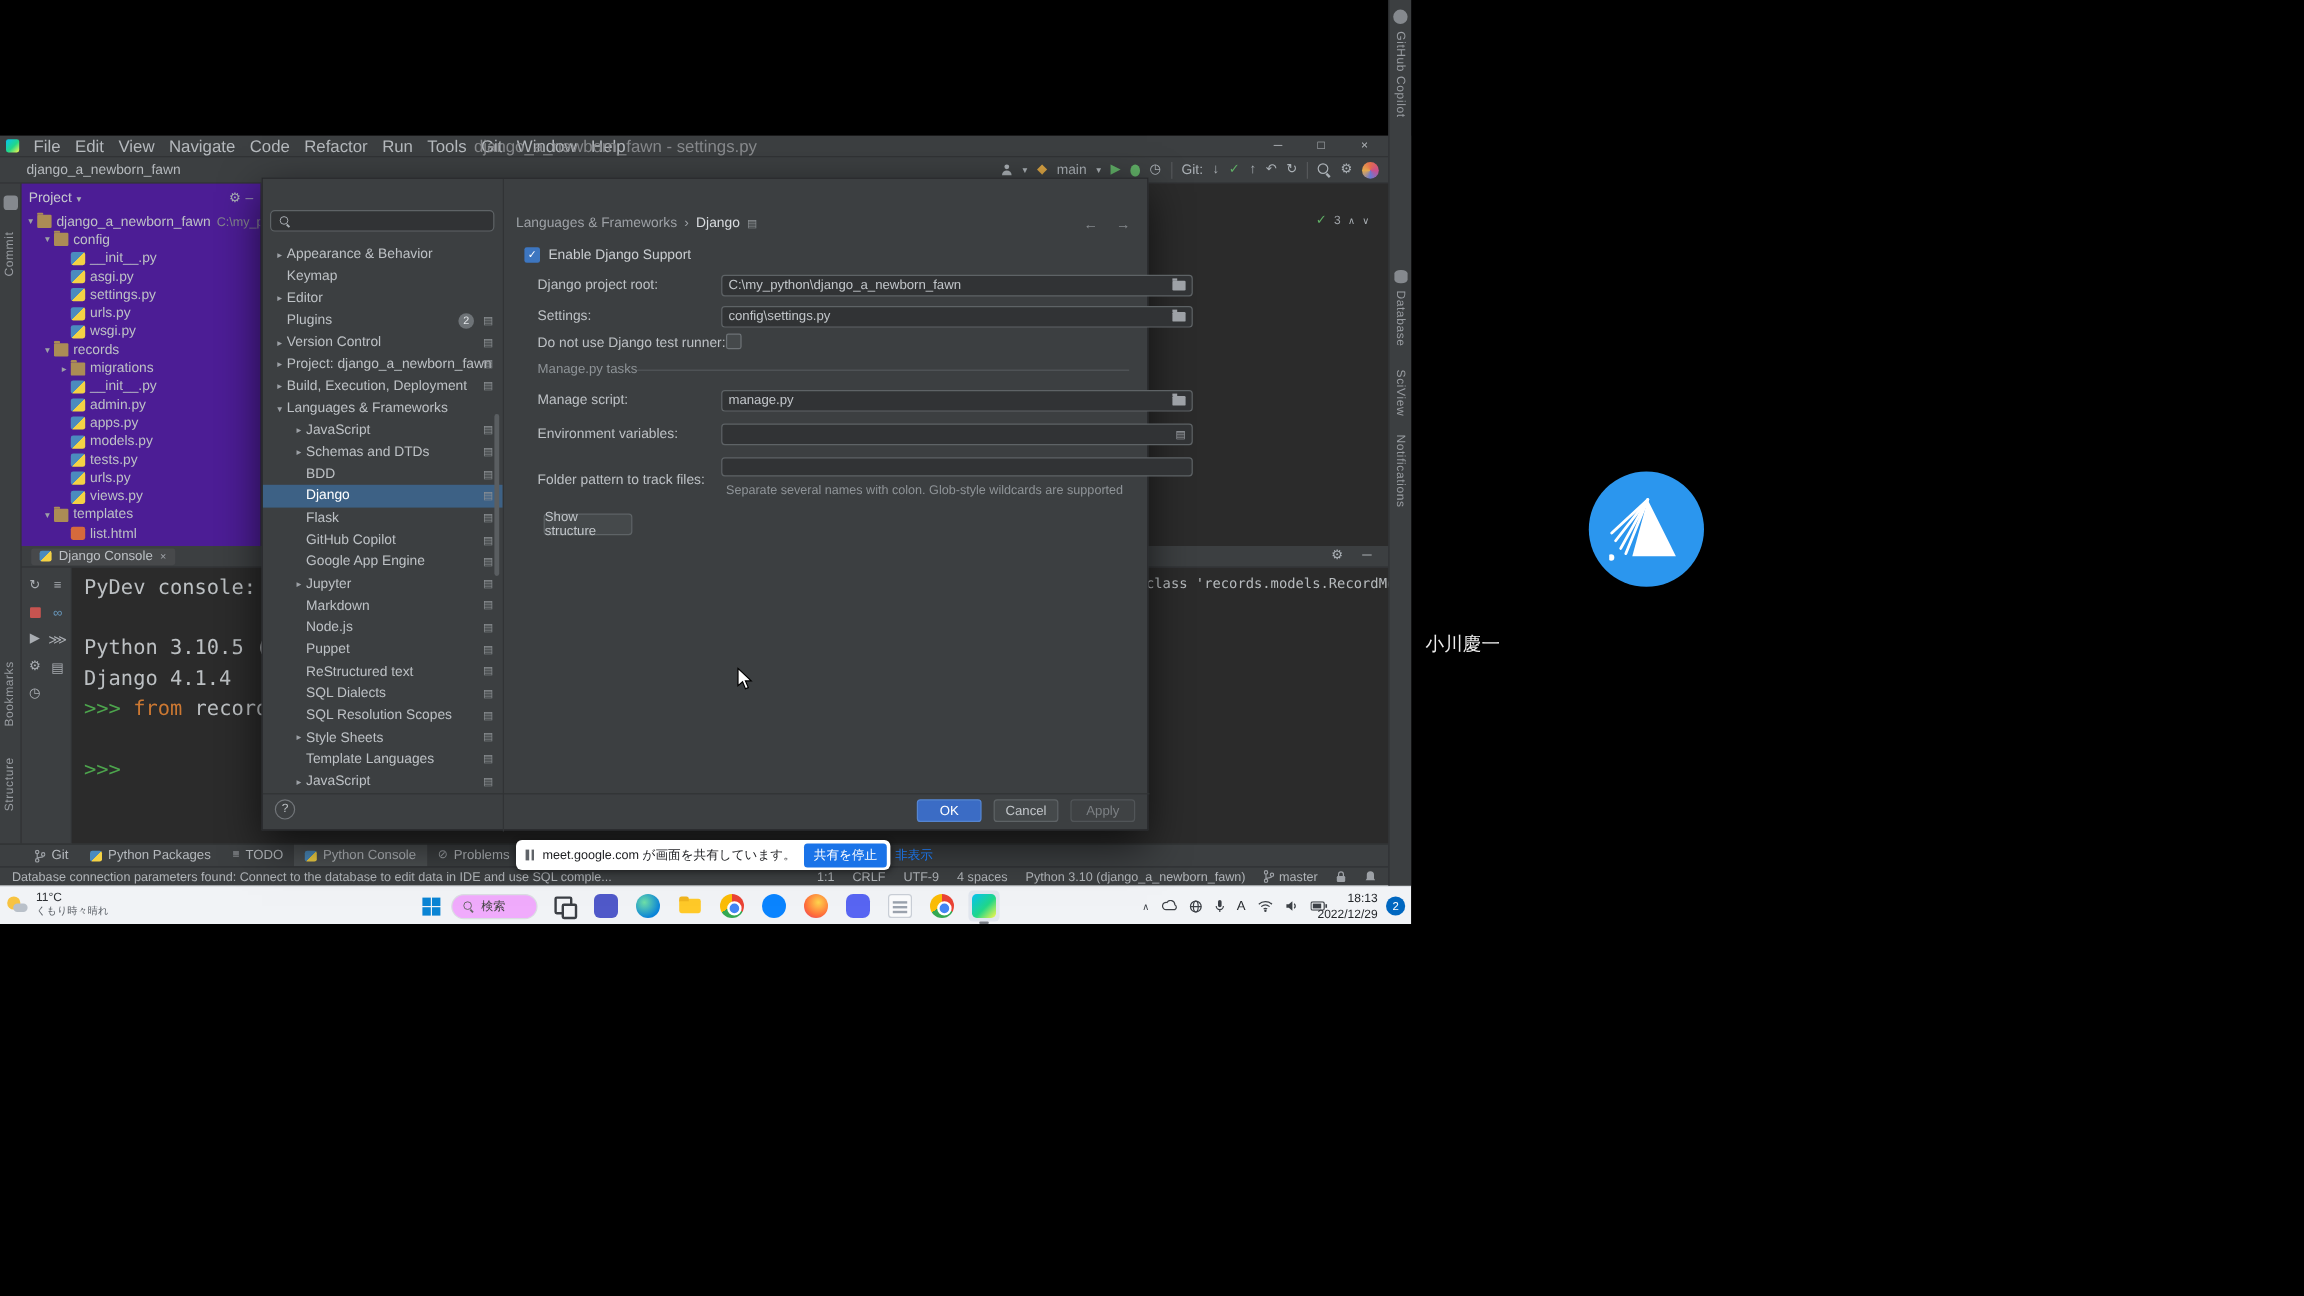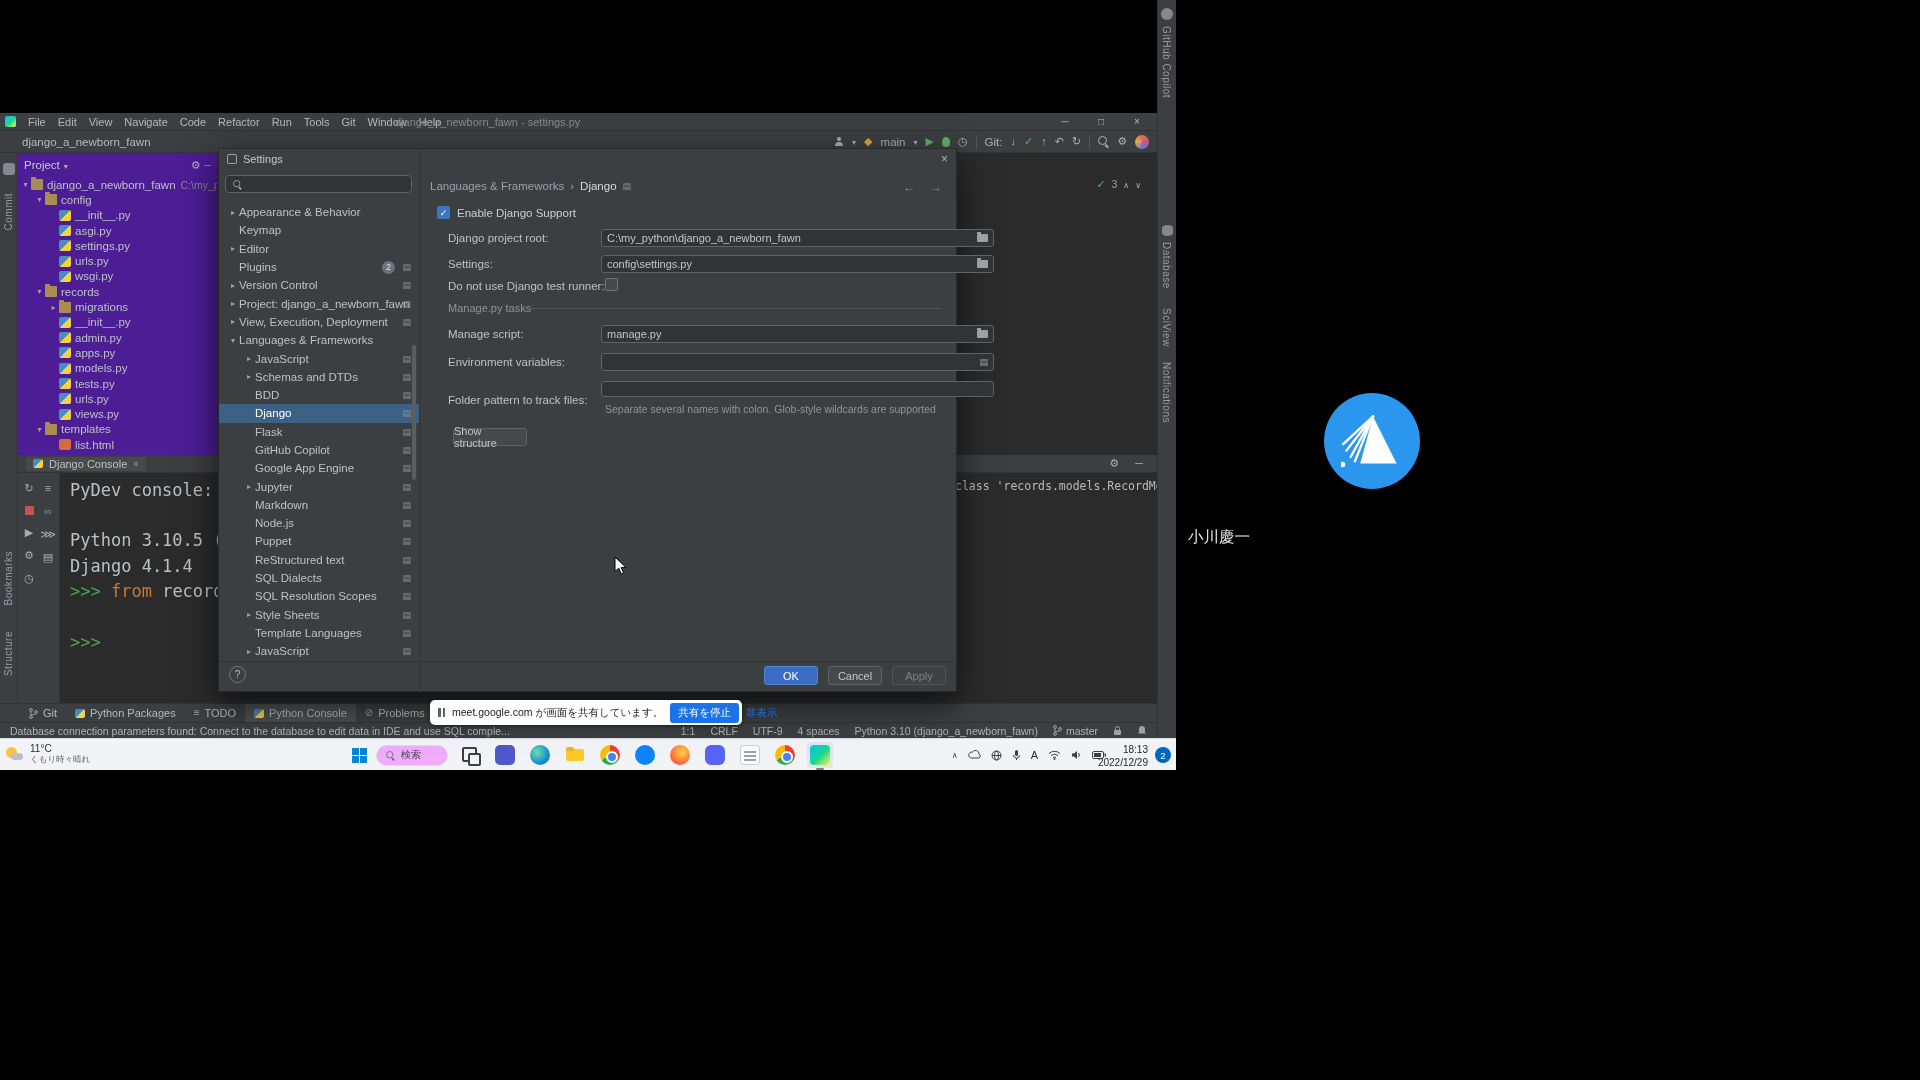--- a/index.html
+++ b/index.html
@@ -5,21 +5,21 @@
   *{margin:0;padding:0;box-sizing:border-box}
   html,body{background:#000}
   .stage{position:relative;width:1920px;height:1080px;background:#000;overflow:hidden;
          font-family:"Liberation Sans","DejaVu Sans",sans-serif;color:#bbb;font-size:12px}
 
   
   .screen{position:absolute;left:0;top:113px;width:1176px;height:657px;background:#2b2b2b;overflow:hidden}
 
   
   .titlebar{position:absolute;left:0;top:0;width:1157px;height:18px;background:#3c3f41;border-bottom:1px solid #313335;
-            display:flex;align-items:center;font-size:11px;color:#b5b9bd}
+            display:flex;align-items:center;font-size:14px;color:#b5b9bd}
   .pclogo{width:11px;height:11px;border-radius:2px;margin:0 6px 0 5px;flex:none;
           background:linear-gradient(135deg,#07c3f2,#21d789 55%,#fcf84a)}
   .menu-item{padding:0 6px;height:100%;display:flex;align-items:center;white-space:nowrap}
   .wtitle{position:absolute;left:395px;color:#87898c;white-space:nowrap}
   .wctl{position:absolute;right:2px;top:0;height:18px;display:flex}
   .wctl .wc{width:36px;text-align:center;line-height:18px;font-size:10px;color:#b5b9bd}
   .i-min::before{content:"─"} .i-max::before{content:"□"} .i-close::before{content:"×"}
 
   
   .toolbar{position:absolute;left:0;top:18px;width:1157px;height:22px;background:#3c3f41;border-bottom:1px solid #313335;
@@ -475,25 +475,20 @@
             <rect x="1" y="5" width="7" height="5" rx="1" fill="#9da1a6"></rect>
             <path d="M2.5 5 V3.5 a2 2 0 0 1 4 0 V5" fill="none" stroke="#9da1a6"></path>
           </svg>
         <svg width="10" height="11" viewBox="0 0 10 11">
             <path d="M5 1 a3 3 0 0 1 3 3 v3 l1 1.5 H1 L2 7 V4 a3 3 0 0 1 3-3 Z" fill="#9da1a6"></path>
           </svg>
       </div>
     </div>
 
     <div class="dlg">
-      <div class="dhead">
-        <span class="dico"></span>
-        <span>Settings</span>
-        <span class="dclose i-close"></span>
-      </div>
       <div class="dsearch">
         <span class="loupe"></span>
       </div>
 
       <div class="dtree">
         <div class="srow">
             <span class="arr arr-r"></span>
             <span>Appearance &amp; Behavior</span>
           </div>
         <div class="srow">
@@ -515,21 +510,21 @@
             <span>Version Control</span>
             <span class="ricon i-grid"></span>
           </div>
         <div class="srow">
             <span class="arr arr-r"></span>
             <span>Project: django_a_newborn_fawn</span>
             <span class="ricon i-grid"></span>
           </div>
         <div class="srow">
             <span class="arr arr-r"></span>
-            <span>View, Execution, Deployment</span>
+            <span>Build, Execution, Deployment</span>
             <span class="ricon i-grid"></span>
           </div>
         <div class="srow">
             <span class="arr arr-d"></span>
             <span>Languages &amp; Frameworks</span>
           </div>
         <div class="srow child">
             <span class="arr arr-r"></span>
             <span>JavaScript</span>
             <span class="ricon i-grid"></span>

